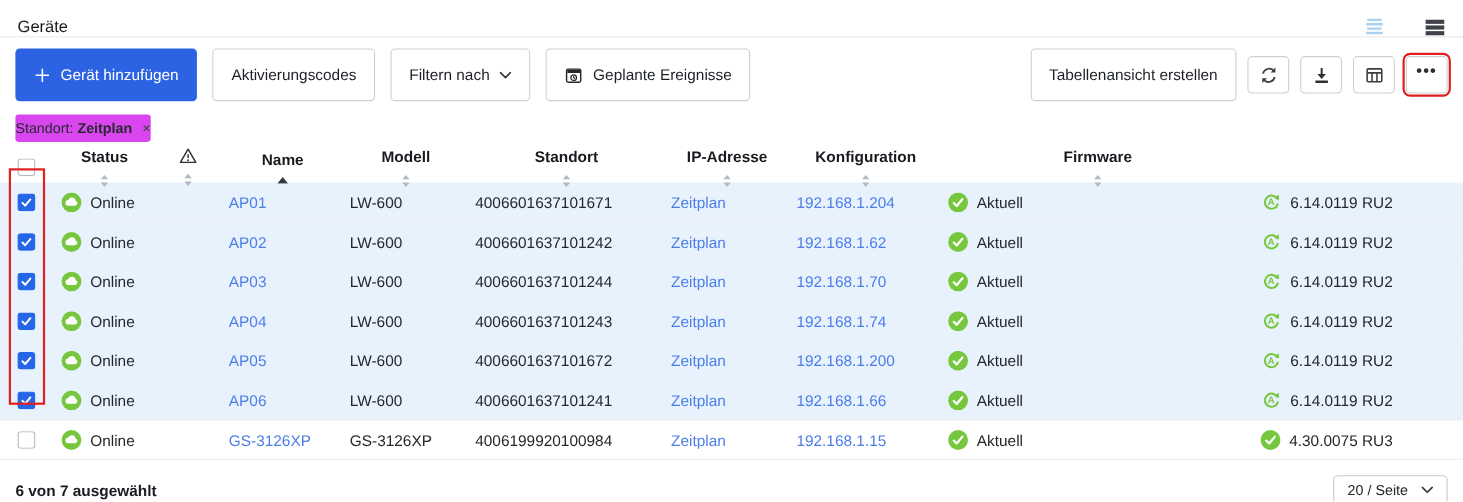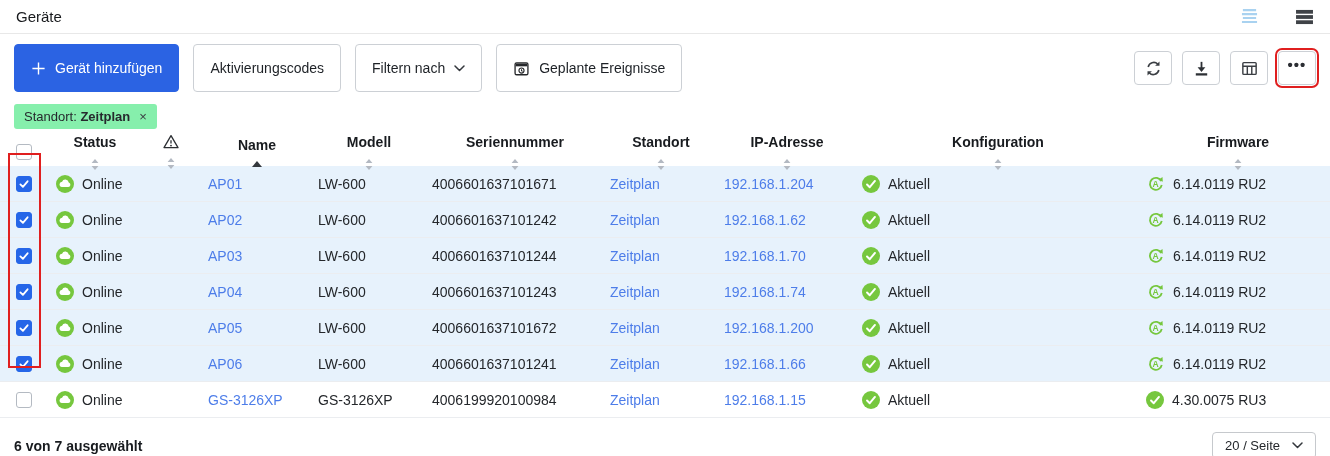--- a/index.html
+++ b/index.html
@@ -1,41 +1,41 @@
 <!DOCTYPE html>
 <html><head>
 <meta charset="utf-8">
 <style>
   * { margin:0; padding:0; box-sizing:border-box; }
   html,body { width:1330px; height:456px; background:#fff; }
   body { font-family:"Liberation Sans", sans-serif; color:#1f2328; }
   .page { position:relative; width:1330px; height:456px; overflow:hidden; background:#fff; }
 
   
-  .titlebar { height:34px; border-bottom:1px solid #e8e8e8; display:flex; align-items:center; padding:0 16px; }
+  .titlebar { height:34px; border-bottom:1px solid #e8e8e8; display:flex; align-items:flex-end; padding:0 16px; }
   .page-title { font-size:15px; color:#17191c; }
   .titlebar-icons { margin-left:auto; display:flex; align-items:center; gap:36px; }
   .tb-icon { display:inline-flex; cursor:pointer; }
 
   
   .toolbar { display:flex; align-items:center; gap:14px; padding:10px 14px 0 14px; }
   .btn { height:48px; display:inline-flex; align-items:center; gap:9px; padding:0 16px;
          background:#fff; border:1px solid #ccd0d5; border-radius:4px; font-size:14px; color:#1d2126;
          font-family:"Liberation Sans",sans-serif; cursor:pointer; white-space:nowrap; }
   .btn-primary { background:#2b63e3; border-color:#2b63e3; color:#fff; }
   .toolbar-right { margin-left:auto; display:flex; align-items:center; gap:10px; }
   .icon-btn { width:38px; height:34px; display:inline-flex; align-items:center; justify-content:center;
               background:#fff; border:1px solid #ccd0d5; border-radius:4px; cursor:pointer; }
   .more-btn { font-size:15px; letter-spacing:1px; color:#2b2e33; outline:2px solid #e01f1f; outline-offset:1px; }
   .more-dots { font-weight:bold; line-height:0; position:relative; top:-3px; }
 
   
   .chip-row { padding:12px 14px 8px 14px; height:46px; }
-  .chip { display:inline-flex; align-items:center; gap:9px; background:#86efac; border-radius:3px;
-          padding:5px 10px; font-size:13px; color:#26292d; }
+  .chip { display:inline-flex; align-items:center; gap:9px; background:#d946ef; border-radius:3px;
+          padding:5px 0; font-size:13px; color:#26292d; }
   .chip b { font-weight:bold; }
   .chip-close { cursor:pointer; font-size:13px; color:#3a3d41; line-height:1; }
 
   
   .tr { display:grid; grid-template-columns:44px 90px 62px 110px 114px 178px 114px 138px 284px 1fr;
         align-items:center; height:36px; border-bottom:1px solid #ebedf0; font-size:14px; color:#24272b; }
   .thead { height:28px; border-bottom:none; font-weight:600; color:#181b1f; font-size:14px; }
   .td { display:flex; align-items:center; gap:8px; padding-left:12px; overflow:hidden; white-space:nowrap; }
   .cb-cell { padding-left:16px; }
   .tr.selected { background:#e7f2fc; }
@@ -171,20 +171,23 @@
     <button class="btn">
       <span style="display:inline-flex">
           <svg width="17" height="17">
             <use href="#ic-calendar-clock"></use>
           </svg>
         </span>
       <span>Geplante Ereignisse</span>
     </button>
 
     <span class="toolbar-right">
+      <button class="btn">
+        <span>Tabellenansicht erstellen</span>
+      </button>
       <button class="icon-btn">
           <svg width="19" height="19">
             <use href="#ic-refresh"></use>
           </svg>
         </button>
       <button class="icon-btn">
           <svg width="19" height="19">
             <use href="#ic-download"></use>
           </svg>
         </button>
@@ -234,28 +237,20 @@
       <div class="td th">
         <span>Name</span>
         <span class="sorter">
             <svg width="10" height="6">
               <use href="#ic-caret-up"></use>
             </svg>
           </span>
       </div>
       <div class="td th">
         <span>Modell</span>
-        <span class="sorter">
-            <svg width="10" height="13">
-              <use href="#ic-sort"></use>
-            </svg>
-          </span>
-      </div>
-      <div class="td th">
-        <span>Seriennummer</span>
         <span class="sorter">
             <svg width="10" height="13">
               <use href="#ic-sort"></use>
             </svg>
           </span>
       </div>
       <div class="td th">
         <span>Standort</span>
         <span class="sorter">
             <svg width="10" height="13">

